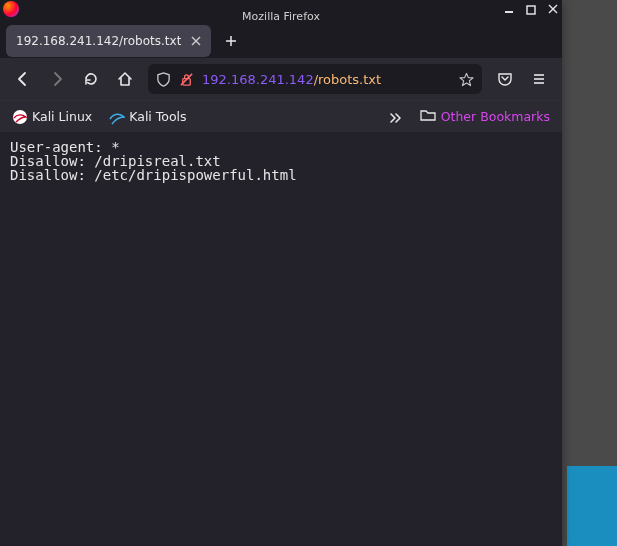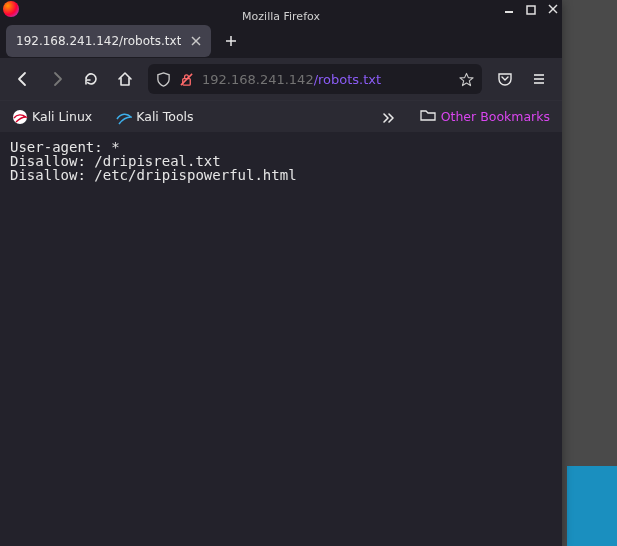--- a/index.html
+++ b/index.html
@@ -163,30 +163,30 @@
     align-items: center;
   }
   .urlbar .lock svg path { stroke: #ff6a6a; }
   .urlbar .lock .slash { stroke: #ff6a6a; }
   .urlbar .url-text {
     flex: 1;
     font-size: 13px;
     white-space: nowrap;
     overflow: hidden;
   }
-  .urlbar .url-main { color: #737373; }
-  .urlbar .url-path { color: #8b5cf6; }
+  .urlbar .url-main { color: #8b5cf6; }
+  .urlbar .url-path { color: #fdba74; }
   
   .bookmarksbar {
     height: 32px;
     background: #2b2a33;
     display: flex;
     align-items: center;
     padding: 0 8px;
-    gap: 16px;
+    gap: 9px;
     border-top: 1px solid rgba(255,255,255,0.02);
   }
   .bm-item {
     display: flex;
     align-items: center;
     gap: 4px;
     color: #e8e8e8;
     font-size: 12.5px;
     cursor: pointer;
     padding: 4px 4px;

